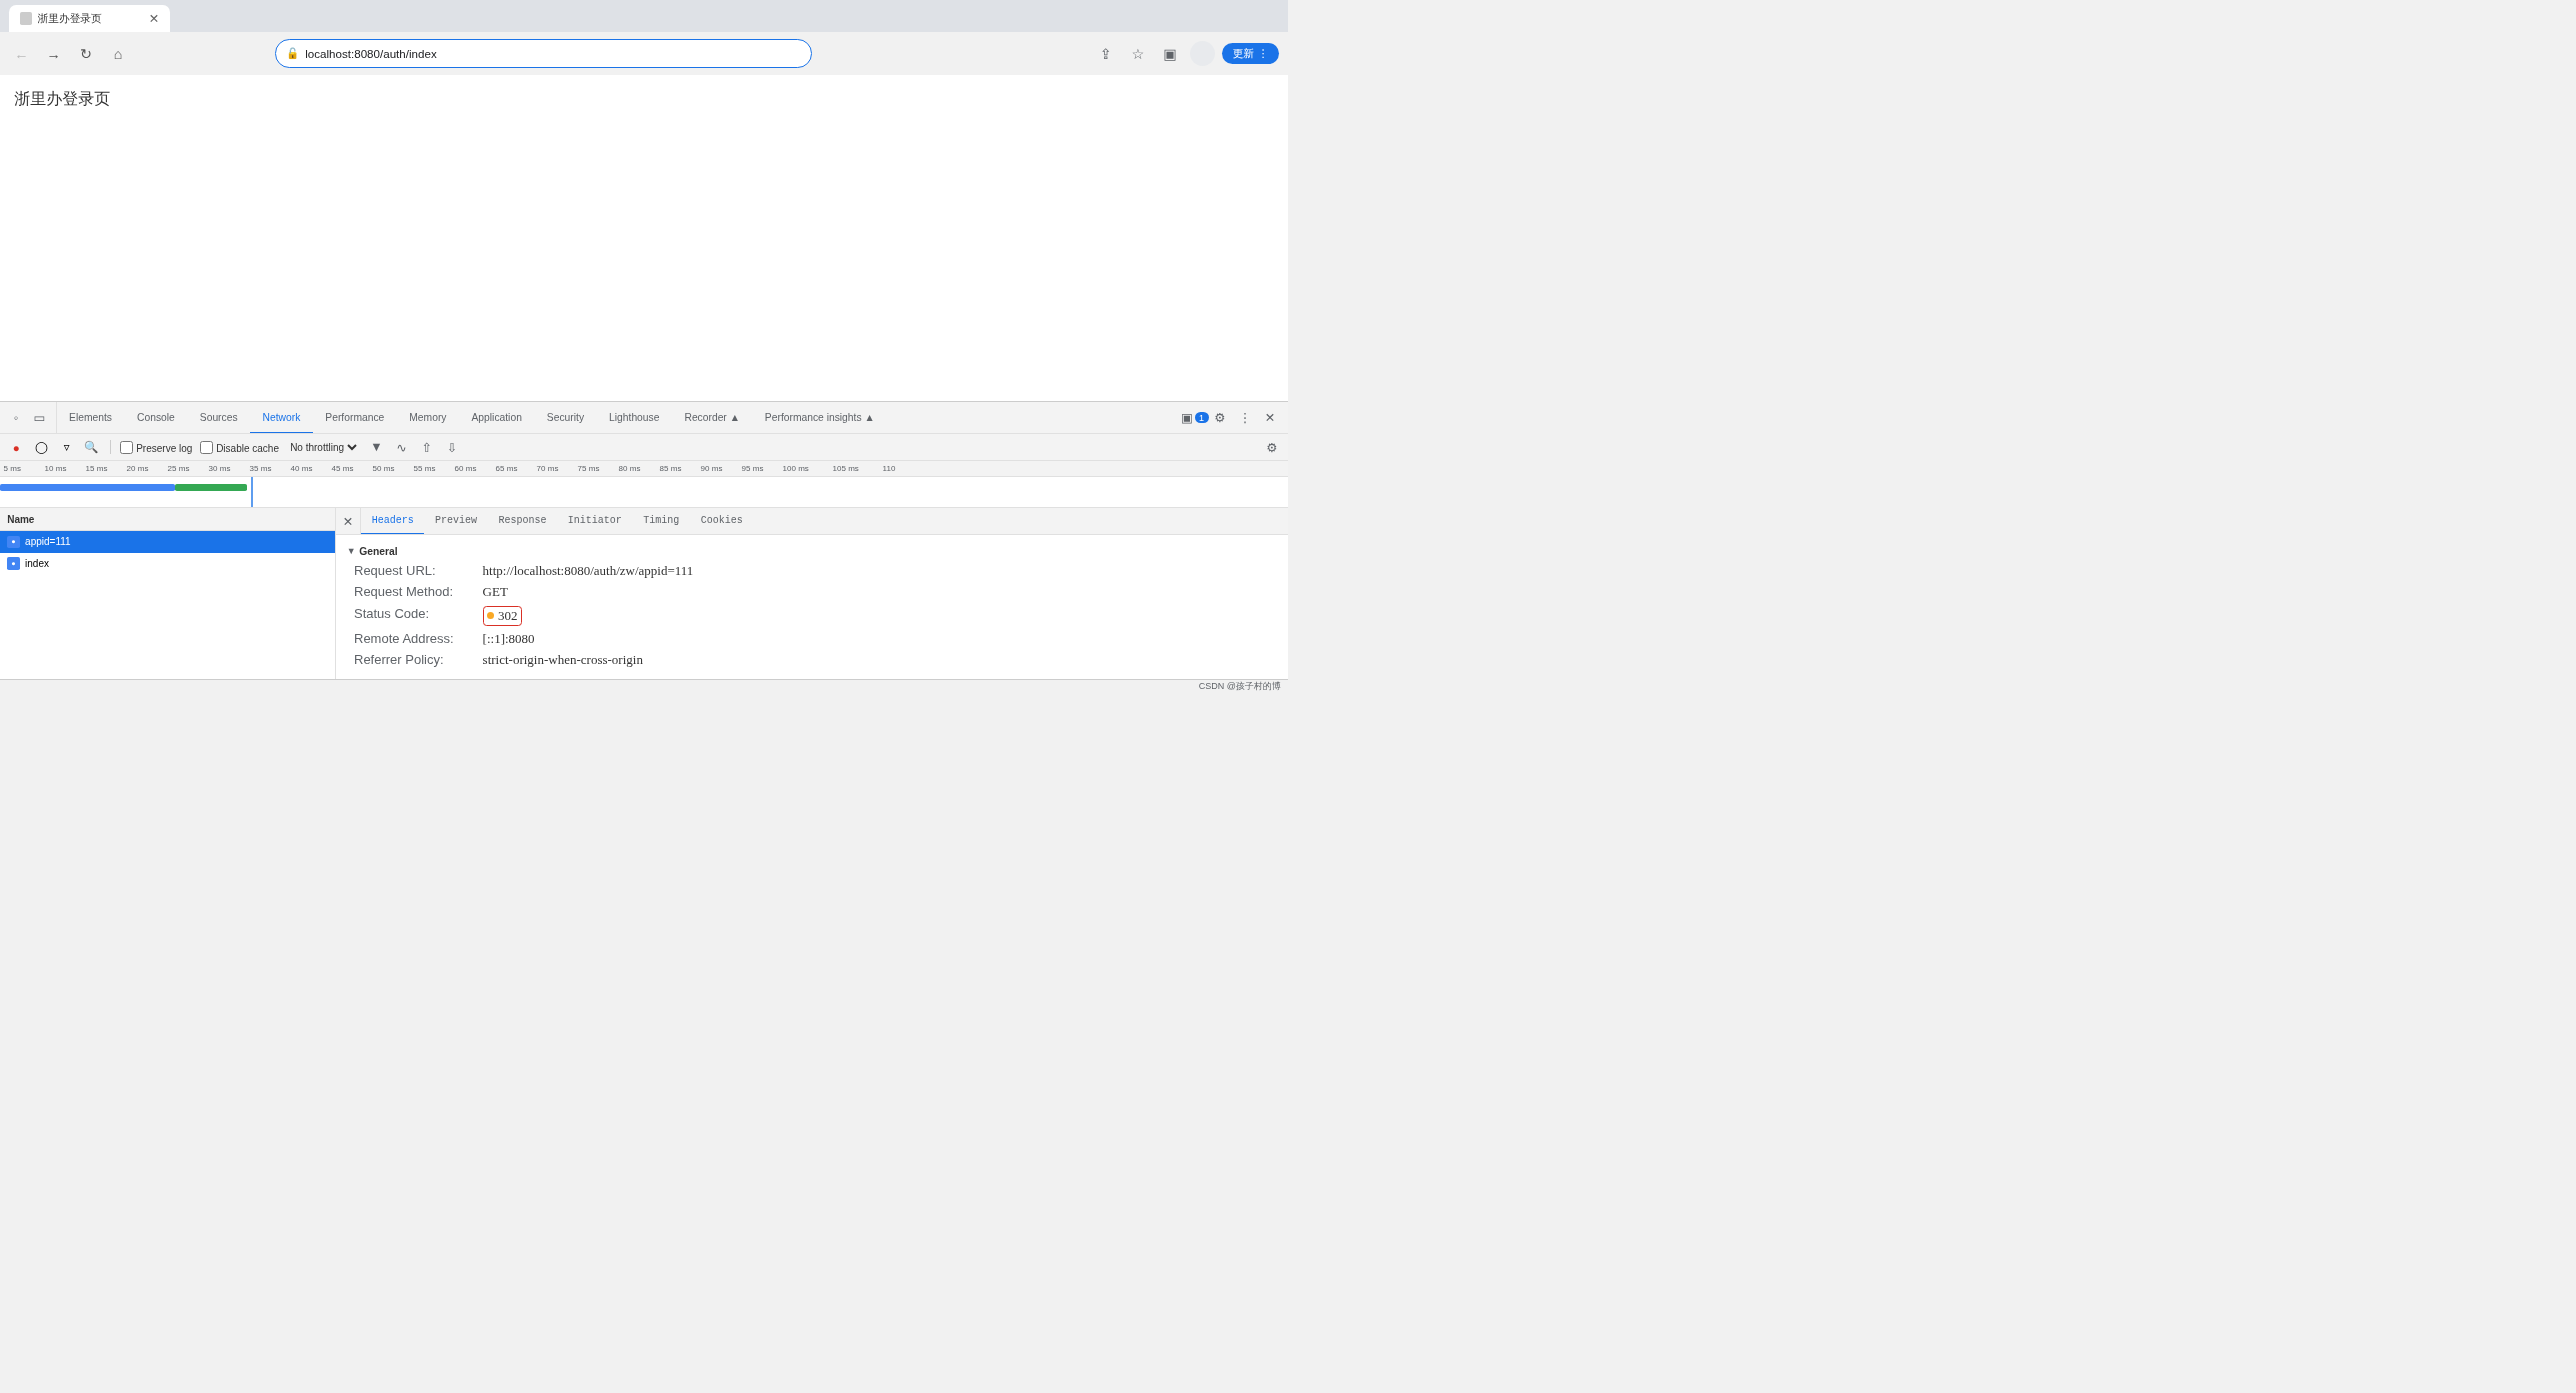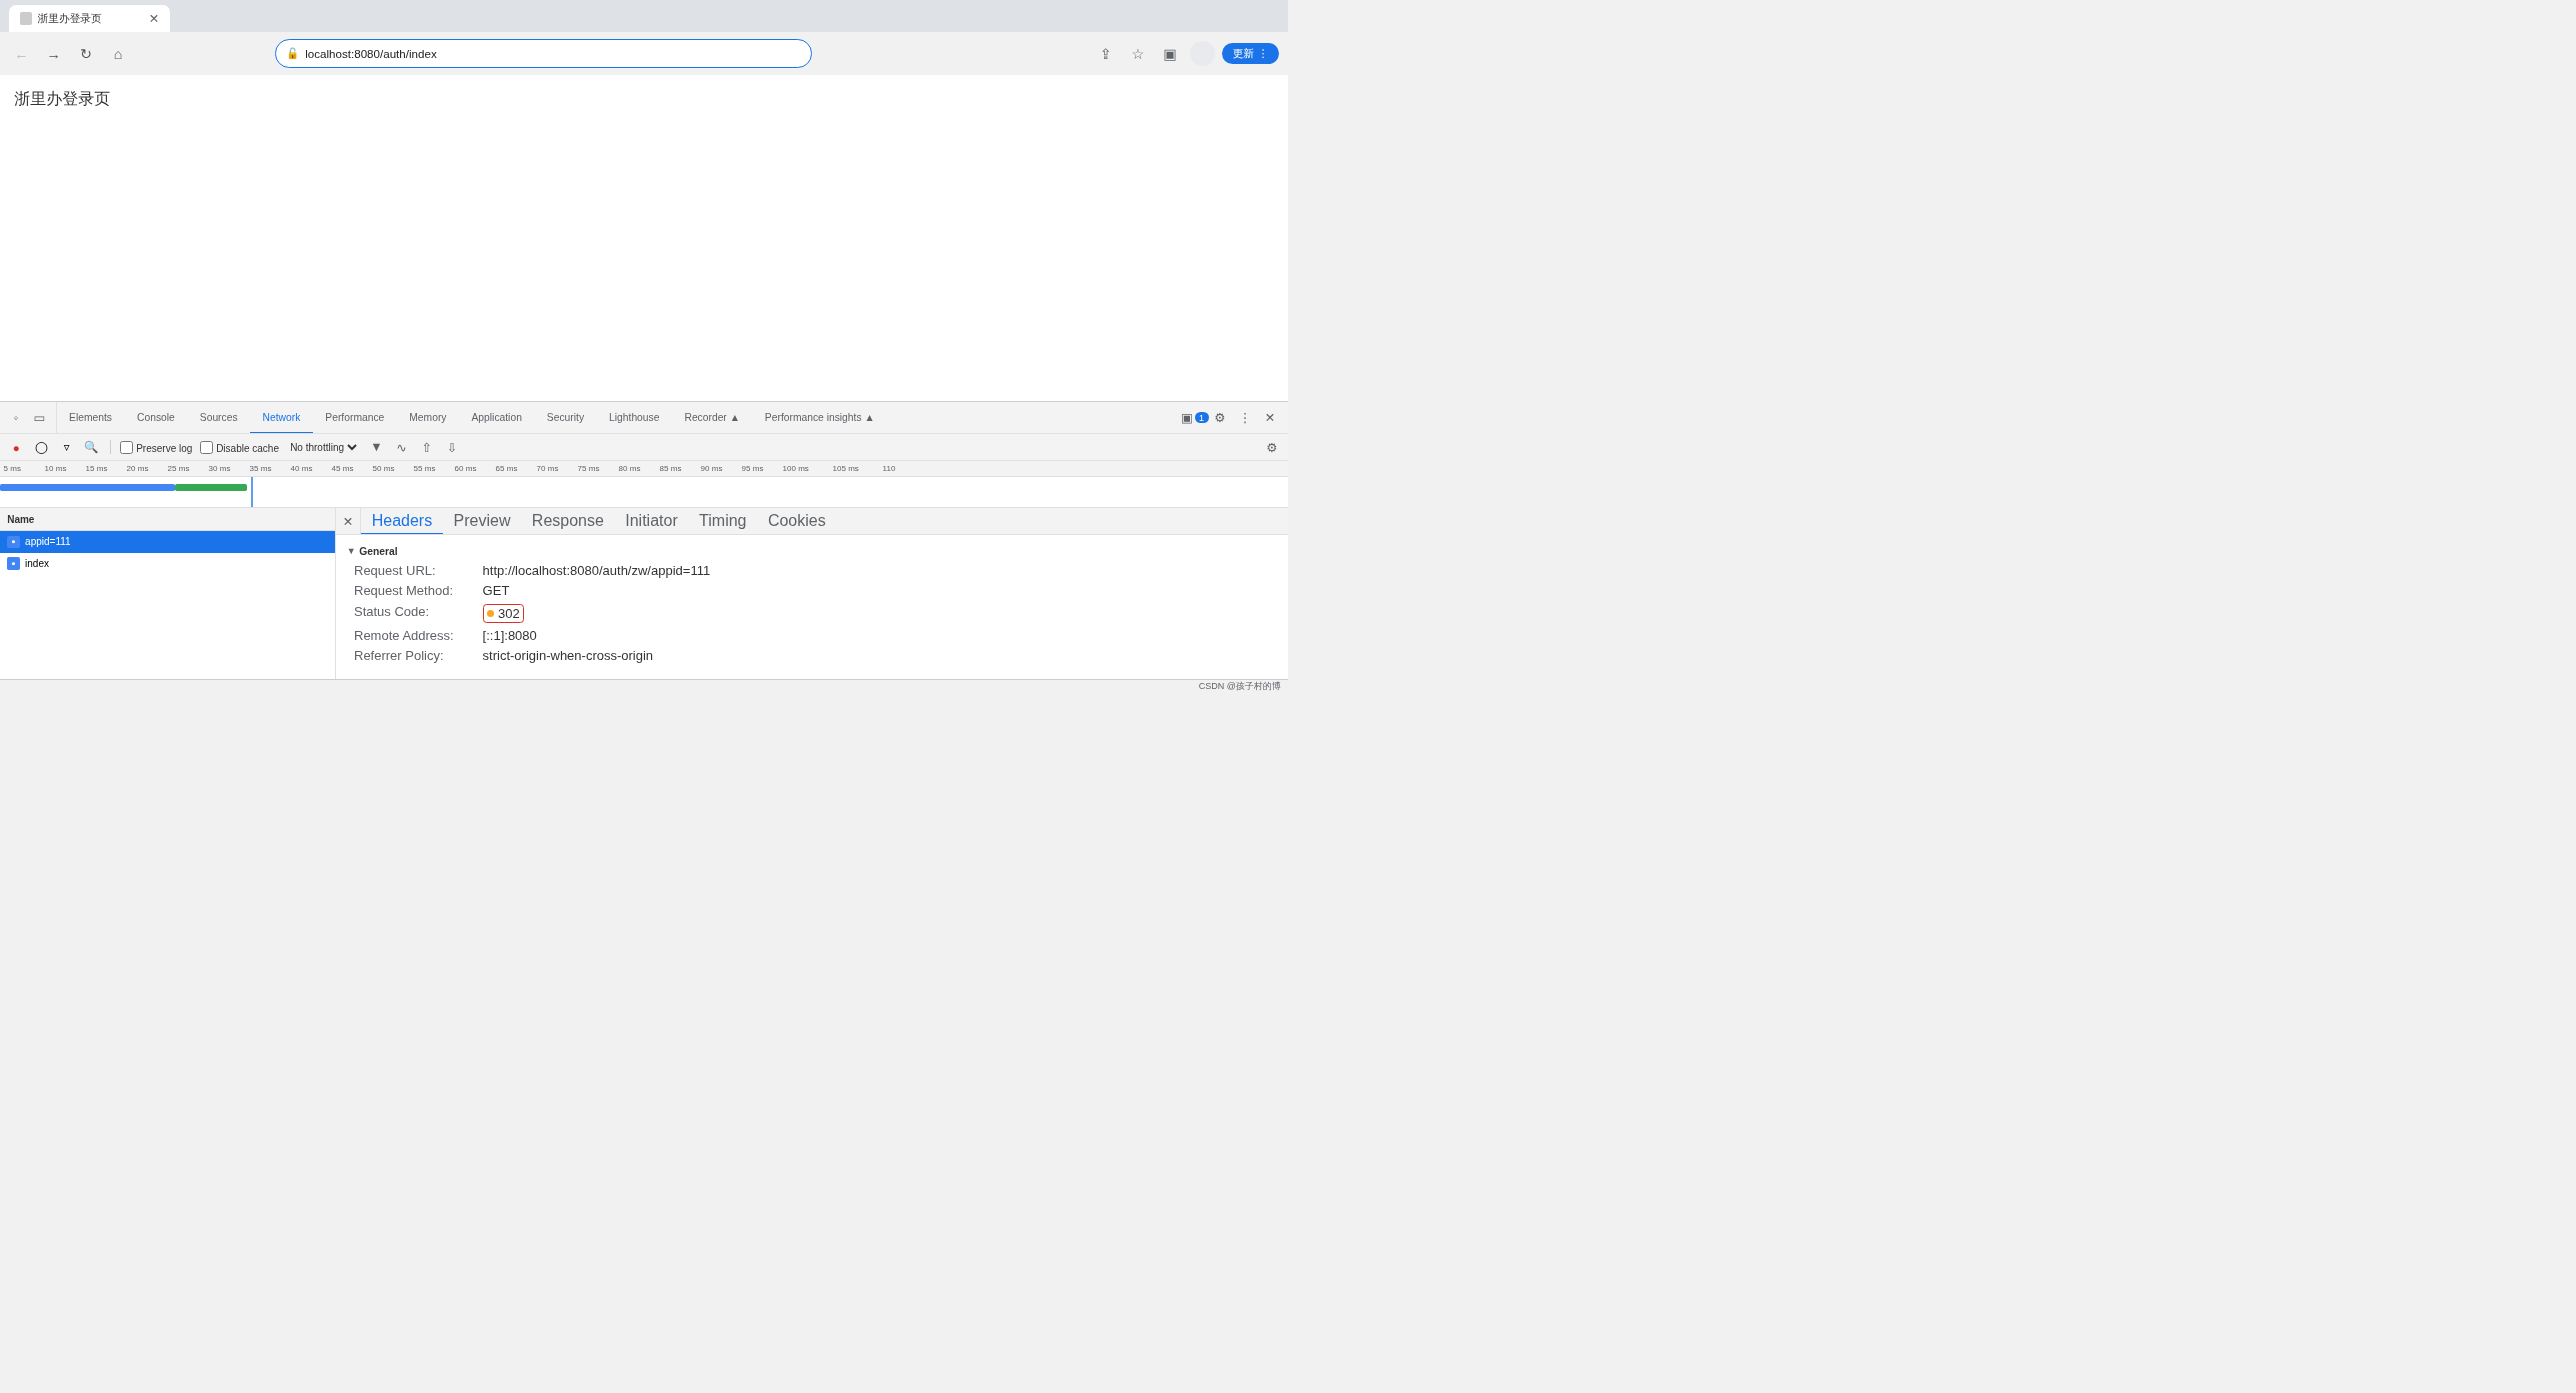--- a/index.html
+++ b/index.html
@@ -69,28 +69,28 @@
     .request-list-header { height: 23px; background: #f3f3f3; border-bottom: 0.9px solid #e0e0e0; display: flex; align-items: center; padding: 0 7.2px; font-size: 10px; font-weight: bold; color: #333; }
     .request-item { height: 21.5px; display: flex; align-items: center; padding: 0 7.2px; font-size: 10px; cursor: pointer; gap: 5.4px; }
     .request-item.selected { background: #1a73e8; color: #fff; }
     .req-icon { width: 12.5px; height: 12.5px; background: #5f6368; border-radius: 1.8px; flex-shrink: 0; display: flex; align-items: center; justify-content: center; }
     .req-icon.doc { background: #4285f4; }
 
     
     .details-panel { flex: 1; overflow-y: auto; font-size: 10.3px; }
     .details-tabs { height: 27px; border-bottom: 0.9px solid #e0e0e0; display: flex; align-items: stretch; background: #f3f3f3; }
     .detail-tab-close { width: 25px; display: flex; align-items: center; justify-content: center; cursor: pointer; color: #5f6368; border-right: 0.9px solid #e0e0e0; font-size: 12.5px; }
-    .detail-tab { padding: 0 10.7px; display: flex; align-items: center; cursor: pointer; color: #5f6368; font-size: 16px; border-bottom: 1.8px solid transparent; }
+    .detail-tab { padding: 0 10.7px; display: flex; align-items: center; cursor: pointer; color: #5f6368; font-size: 10px; border-bottom: 1.8px solid transparent; font-family: Liberation Mono, monospace; }
     .detail-tab.active { color: #1a73e8; border-bottom: 1.8px solid #1a73e8; }
     .detail-content { padding: 7.2px 0; }
     .section-header { padding: 3.6px 10.7px; font-size: 10.3px; font-weight: bold; color: #333; display: flex; align-items: center; gap: 3.6px; }
     .section-toggle { color: #5f6368; font-size: 9px; }
     .detail-row { padding: 2.7px 18px; font-size: 13px; display: flex; gap: 3.6px; }
     .detail-key { color: #5f6368; min-width: 125px; }
-    .detail-value { color: #333; }
+    .detail-value { color: #333; font-family: Liberation Serif, serif; }
     .status-highlight { background: transparent; border: 1.8px solid #d93025; border-radius: 3.6px; padding: 0.9px 3.6px; display: inline-flex; align-items: center; gap: 3.6px; }
     .status-dot { width: 7.2px; height: 7.2px; background: #f9a825; border-radius: 50%; display: inline-block; }
 
     
     .browser-status-bar { height: 18px; background: #f1f1f1; border-top: 0.9px solid #ccc; display: flex; align-items: flex-start; padding: 0 7.2px; font-size: 9px; color: #5f6368; }
     .csdn-watermark { margin-left: auto; }
   </style>
 </head>
 <body>
 

